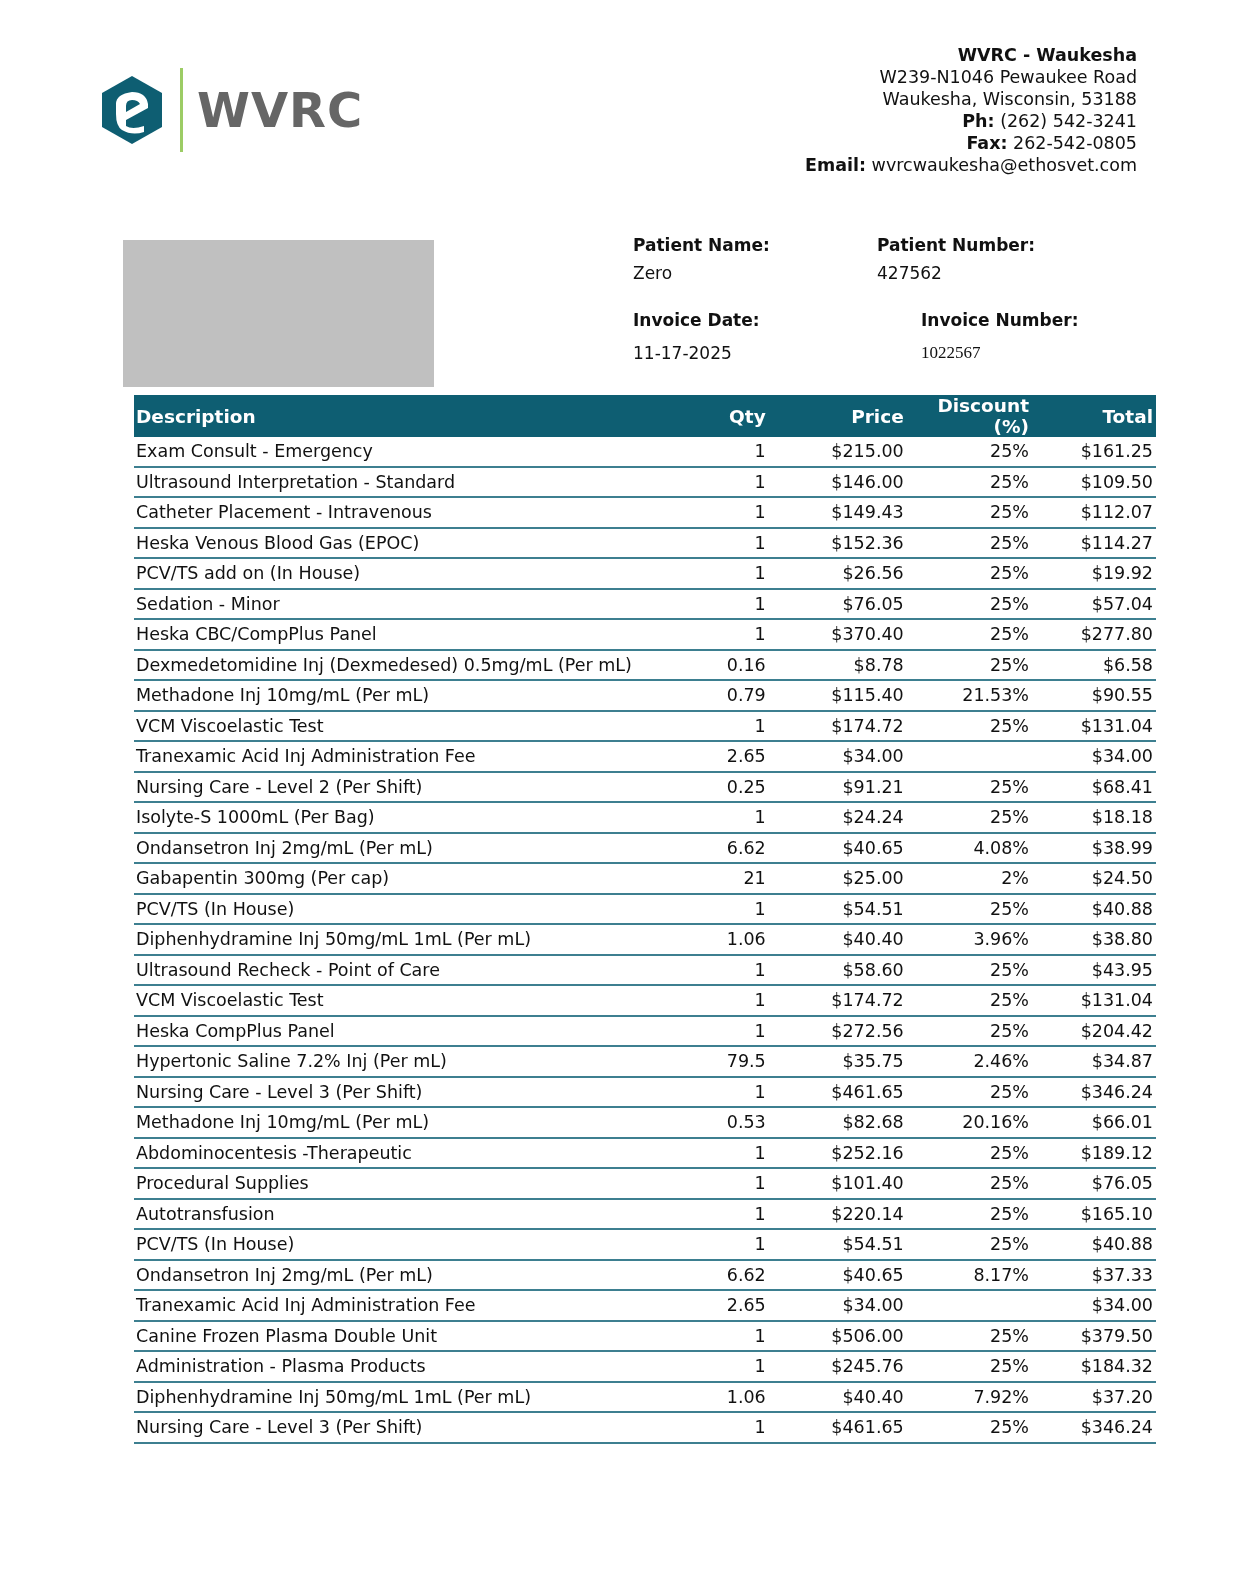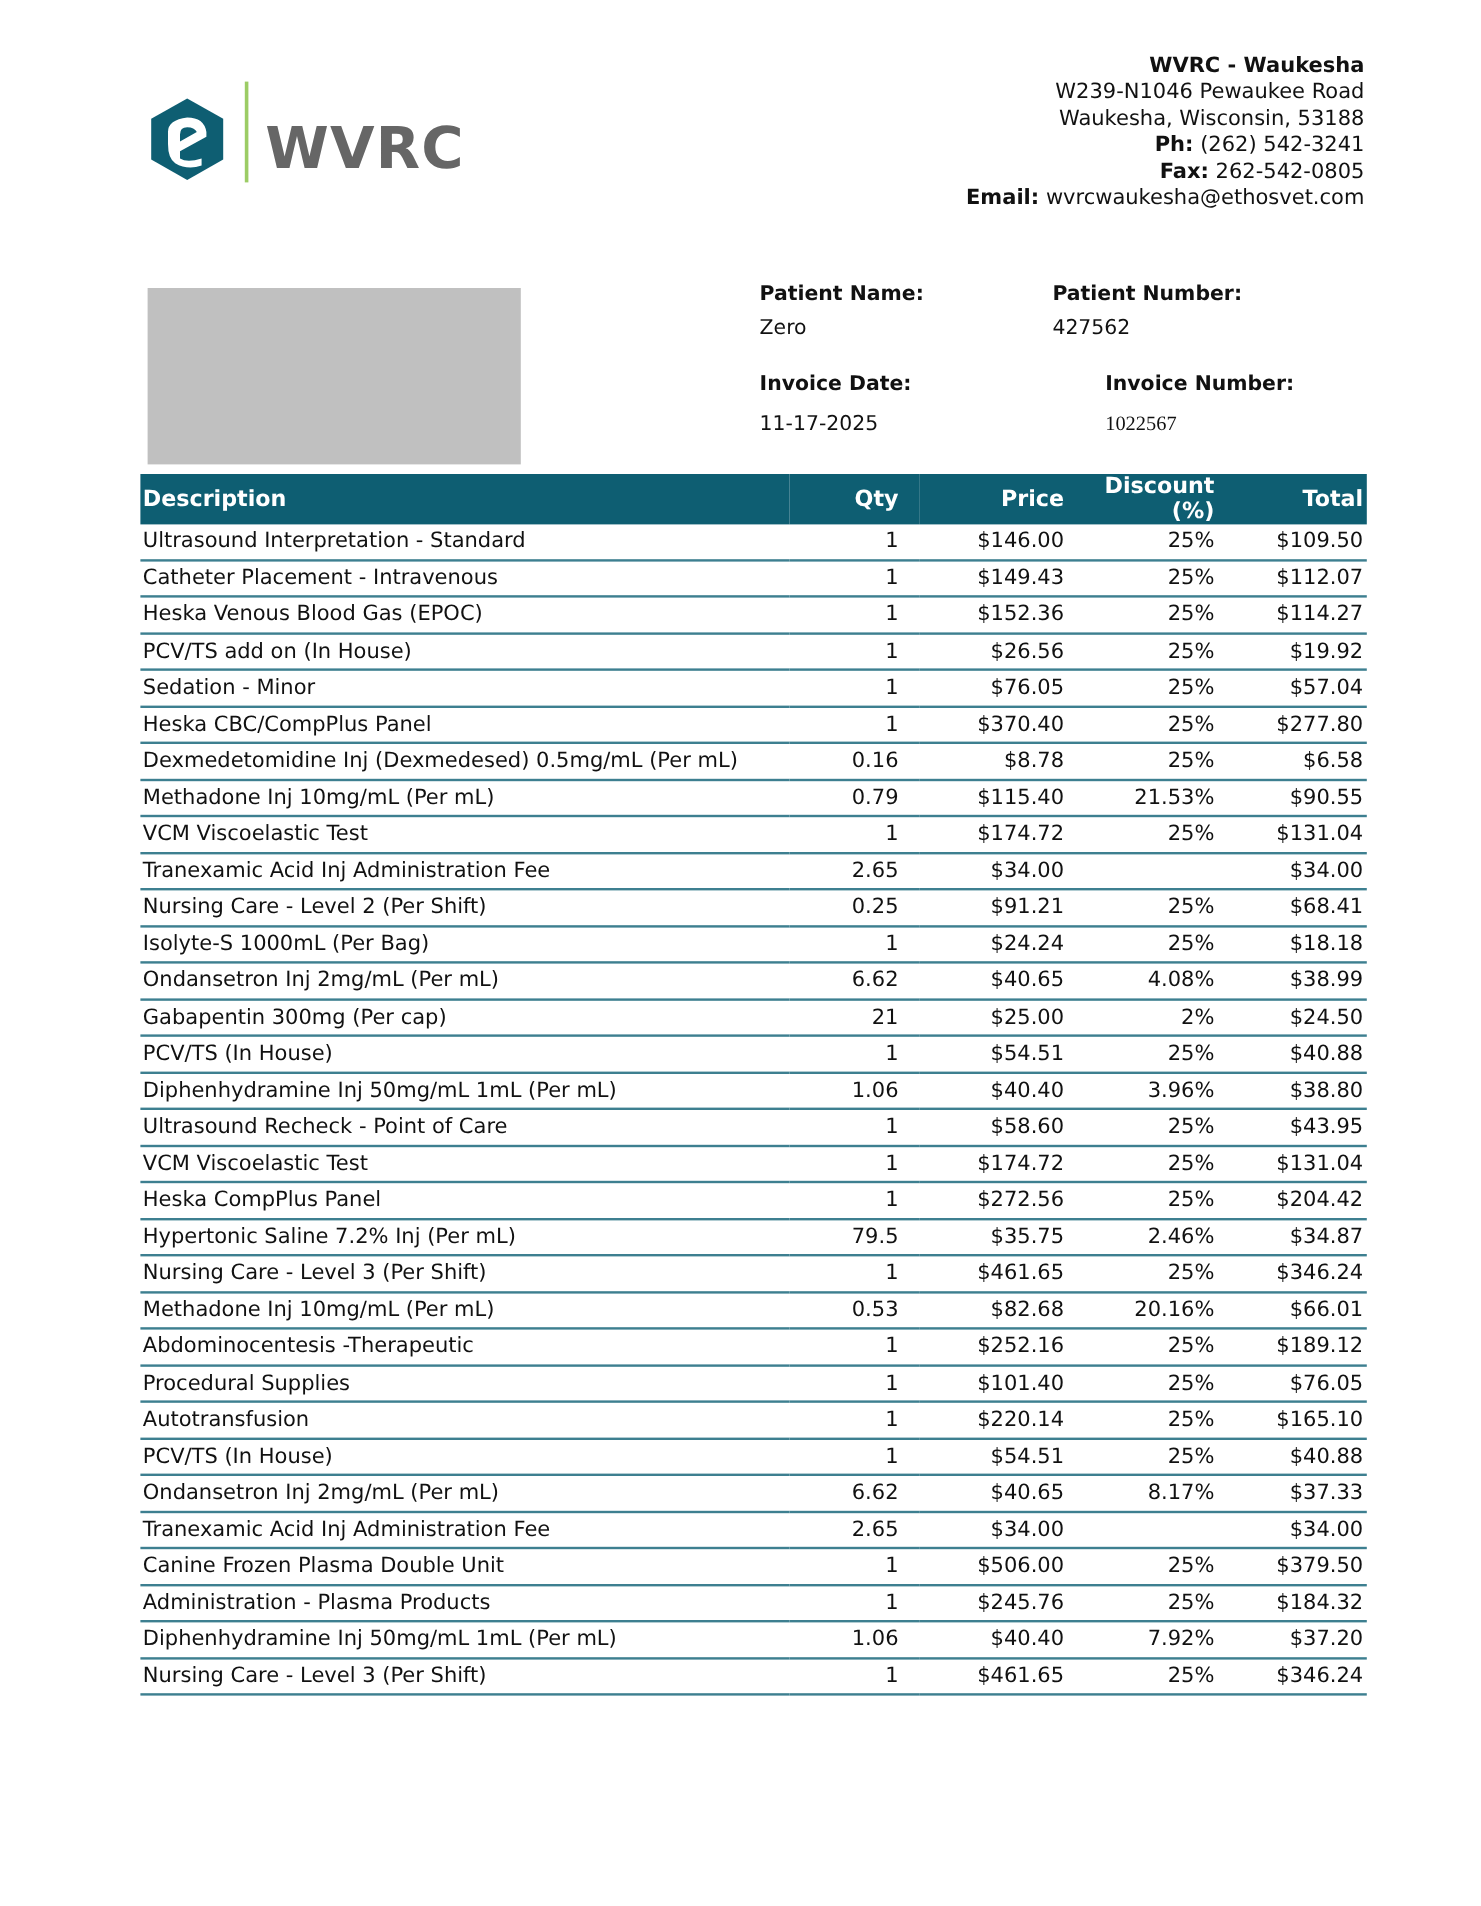--- a/index.html
+++ b/index.html
@@ -1,27 +1,27 @@
 <!DOCTYPE html>
 <html><head>
 <meta charset="utf-8">
 <style>
   html, body { margin: 0; padding: 0; background: #ffffff; }
   body { width: 1234px; height: 1588px; position: relative; font-family: "DejaVu Sans", sans-serif; color: #111; overflow: hidden; }
-  .logo { position: absolute; left: 124px; top: 68px; display: flex; align-items: flex-end; }
+  .logo { position: absolute; left: 100px; top: 68px; display: flex; align-items: center; }
   .logo svg { display: block; }
   .logo-divider { width: 3px; height: 84px; background: #9ccc65; margin-left: 16px; margin-right: 14px; }
   .logo-text { font-family: "DejaVu Sans", sans-serif; font-weight: bold; font-size: 48px; color: #666666; letter-spacing: 1px; }
   .clinic { position: absolute; right: 97px; top: 44px; text-align: right; font-size: 17.5px; line-height: 22px; }
   .clinic .b { font-weight: bold; }
   .redacted { position: absolute; left: 123px; top: 240px; width: 311px; height: 147px; background: #c0c0c0; }
   .meta { position: absolute; font-size: 17px; }
   .meta .lbl { font-weight: bold; }
   .meta .val { margin-top: 8px; }
-  table { position: absolute; left: 117px; top: 395px; width: 1022px; border-collapse: collapse; font-size: 17.5px; }
+  table { position: absolute; left: 134px; top: 395px; width: 1022px; border-collapse: collapse; font-size: 17.5px; }
   thead th { background: #0e5e72; color: #ffffff; font-weight: bold; height: 29px; padding: 0 3px; font-size: 18.5px; }
   th.desc, td.desc { text-align: left; padding-left: 2px; }
   th.num, td.num { text-align: right; }
   tbody td { height: 28.5px; border-bottom: 2px solid #3d7f90; padding: 0 3px; white-space: nowrap; }
   td.qty { padding-right: 17px; }
   th.qty { padding-right: 17px; }
 </style>
 </head>
 <body>
 
@@ -74,20 +74,27 @@
     <tr>
       <th class="desc">Description</th>
       <th class="num qty">Qty</th>
       <th class="num">Price</th>
       <th class="num">Discount (%)</th>
       <th class="num">Total</th>
     </tr>
   </thead>
   <tbody id="rows">
       <tr>
+        <td class="desc">Exam Consult - Emergency</td>
+        <td class="num qty">1</td>
+        <td class="num">$215.00</td>
+        <td class="num">25%</td>
+        <td class="num">$161.25</td>
+      </tr>
+      <tr>
         <td class="desc">Ultrasound Interpretation - Standard</td>
         <td class="num qty">1</td>
         <td class="num">$146.00</td>
         <td class="num">25%</td>
         <td class="num">$109.50</td>
       </tr>
       <tr>
         <td class="desc">Catheter Placement - Intravenous</td>
         <td class="num qty">1</td>
         <td class="num">$149.43</td>

